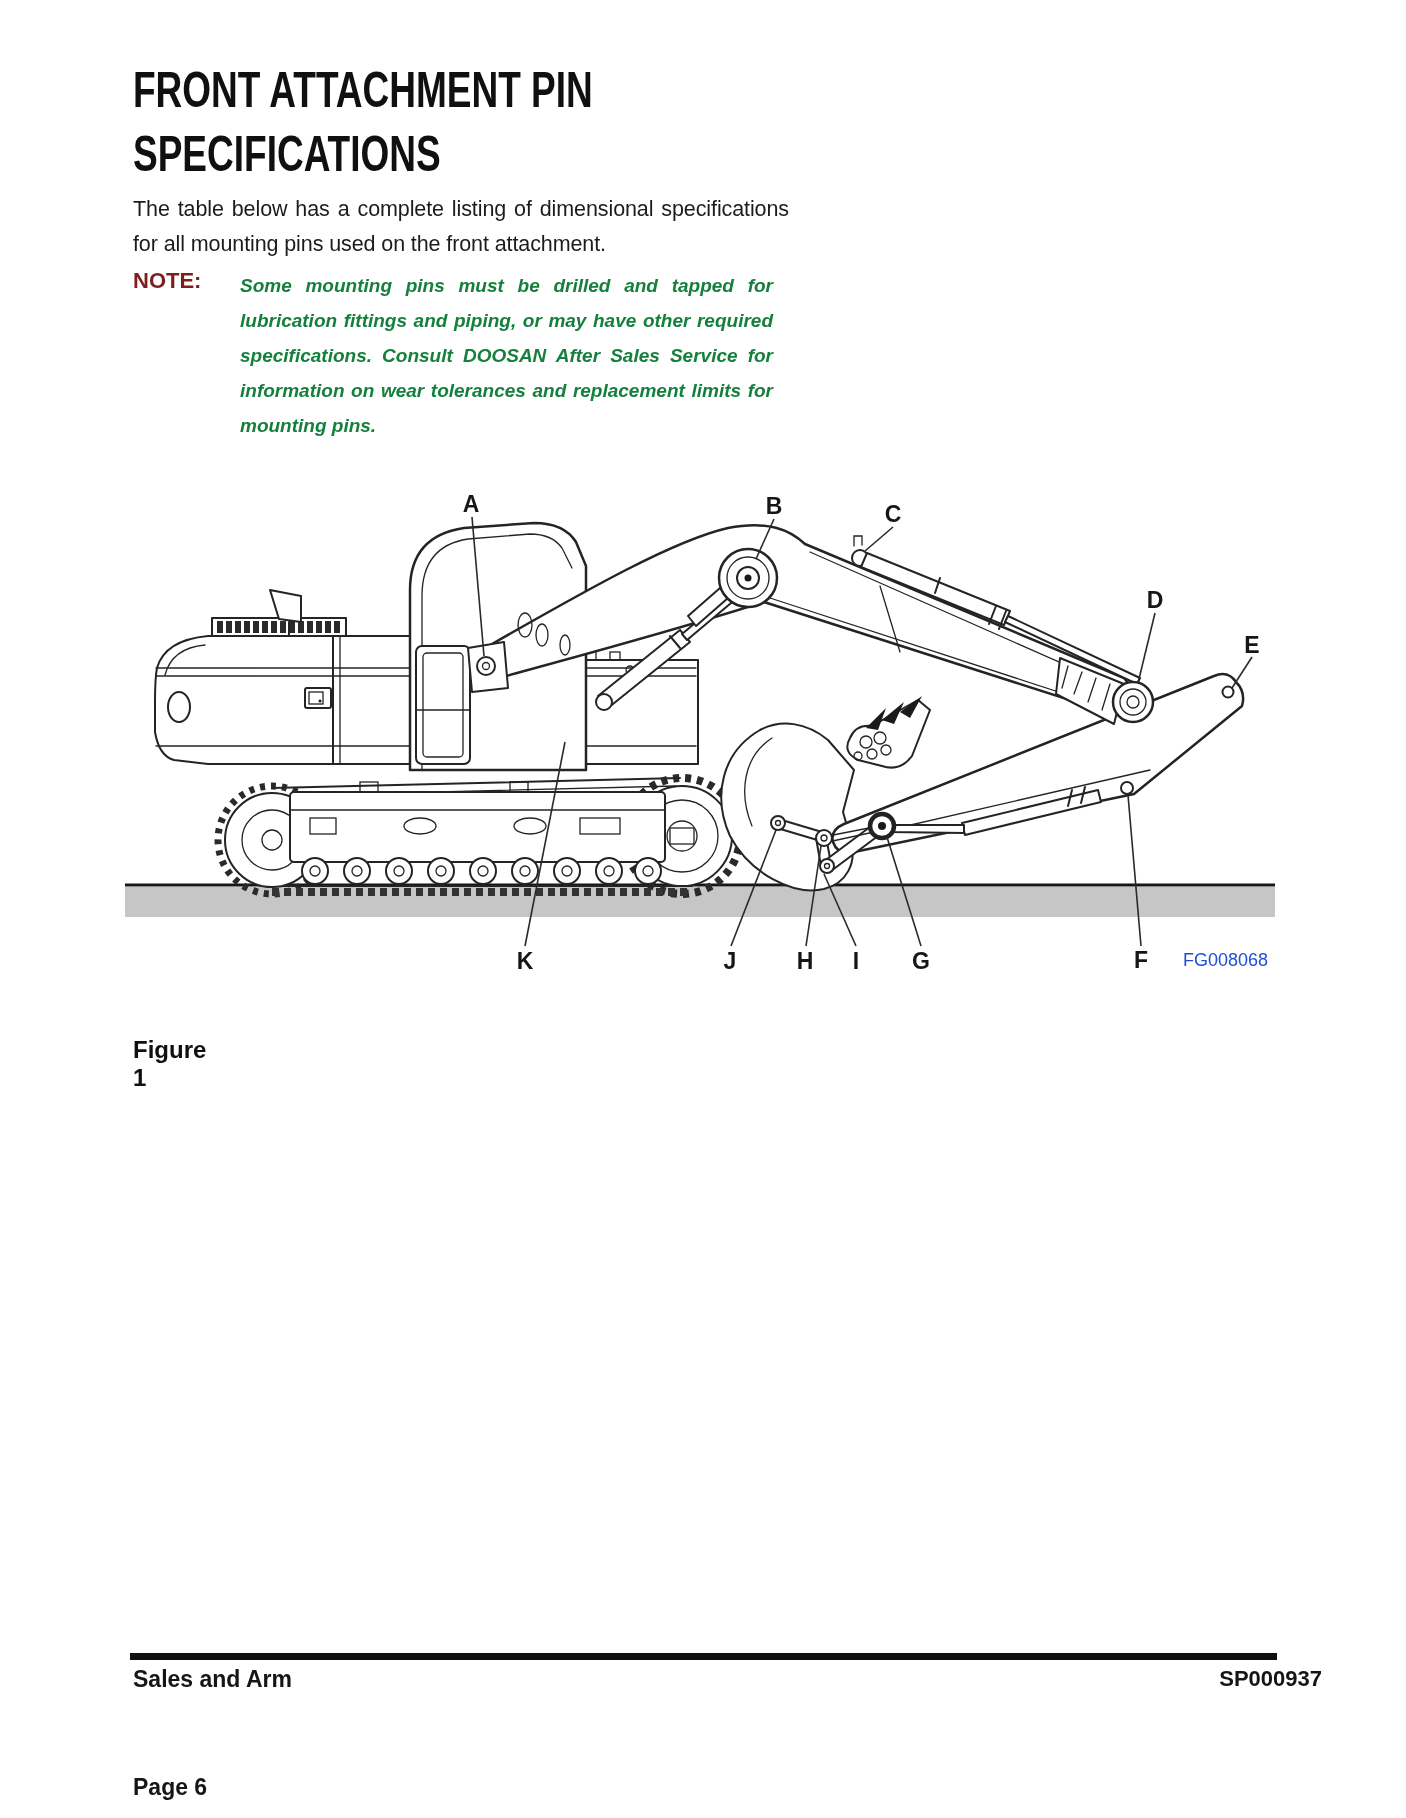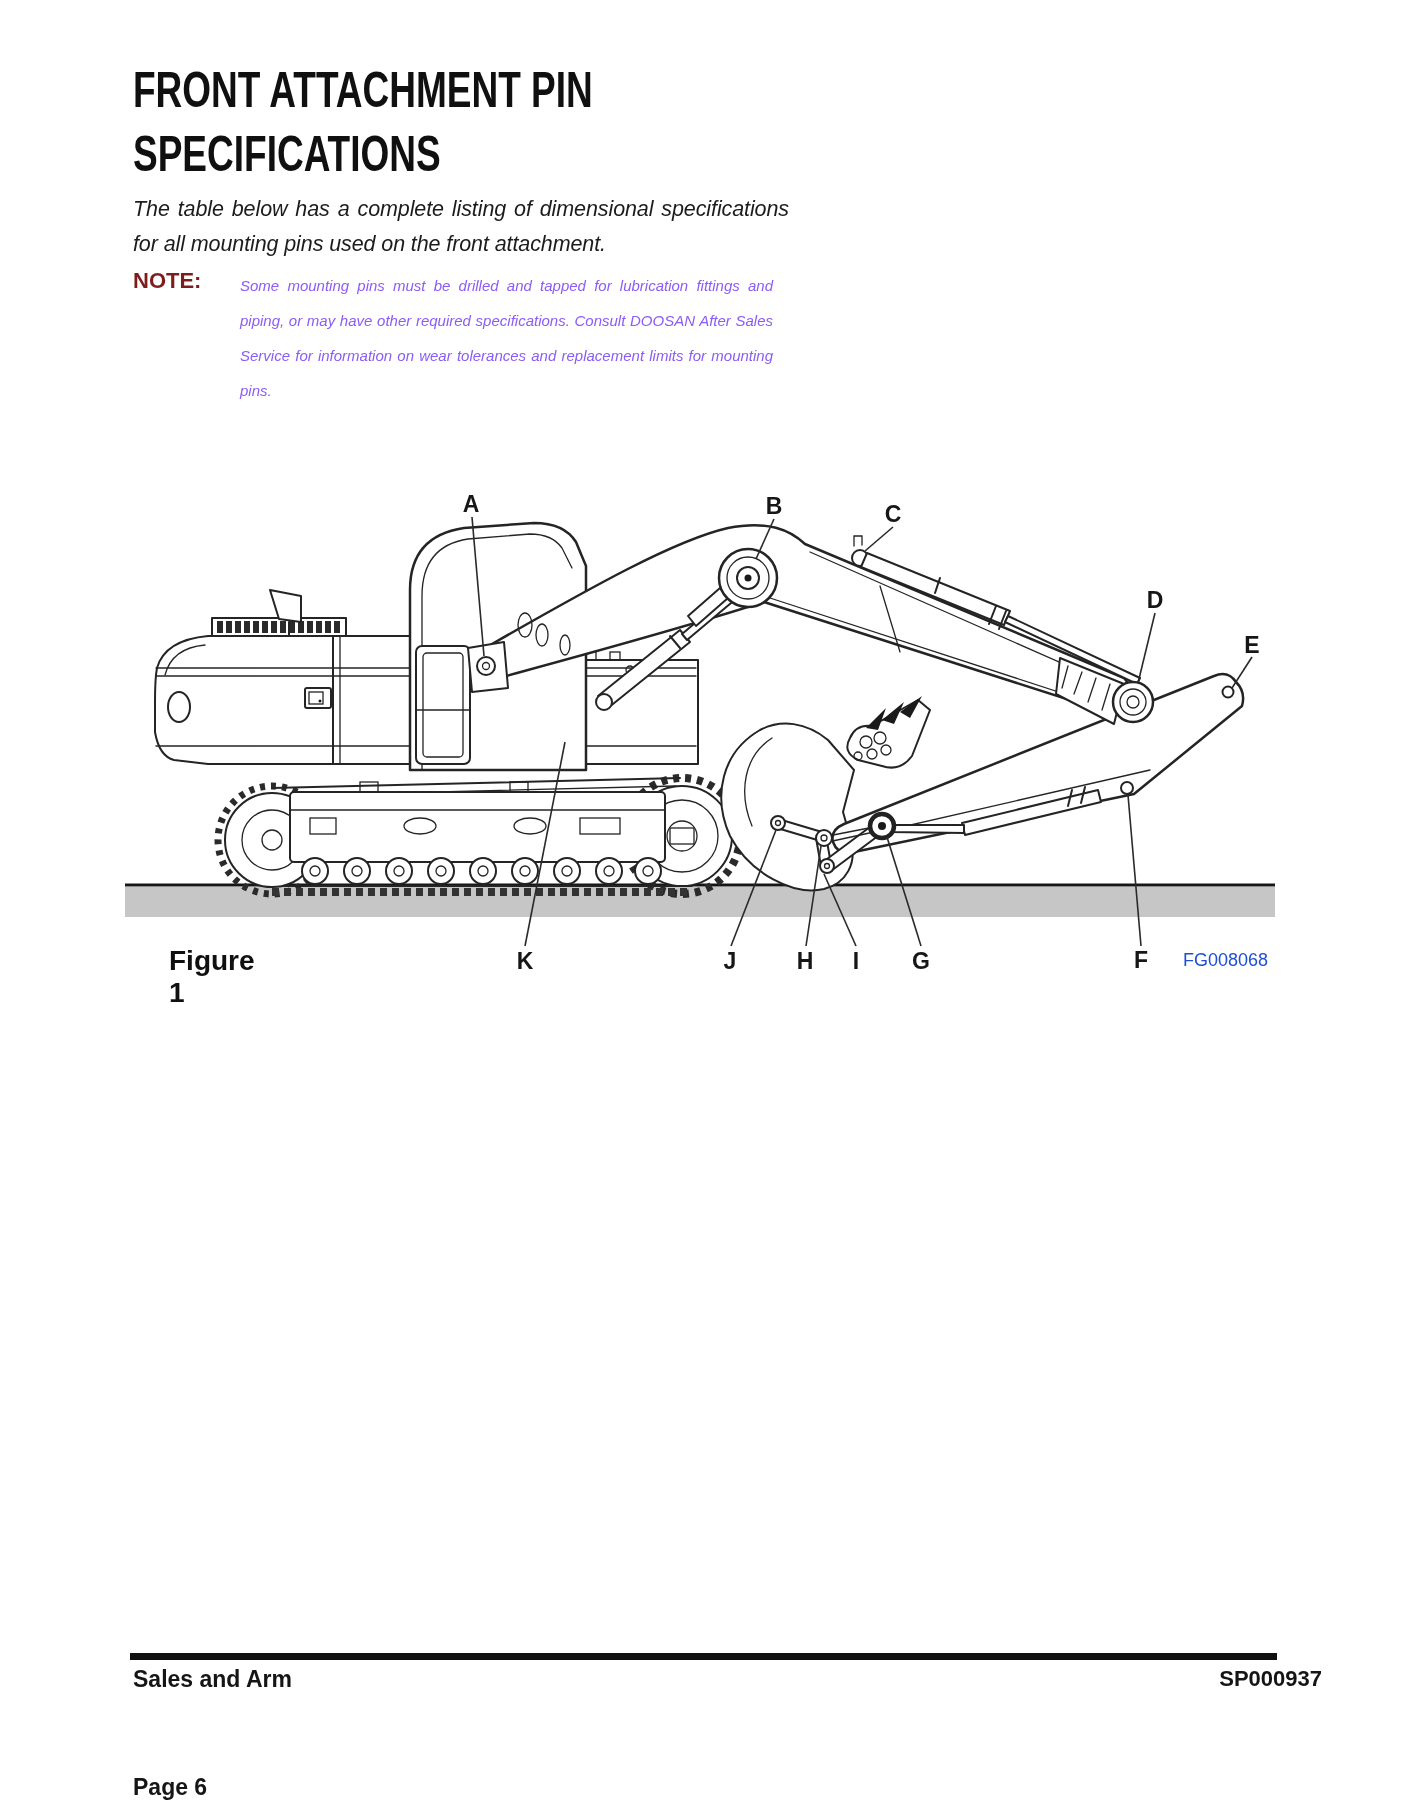--- a/index.html
+++ b/index.html
@@ -9,40 +9,39 @@
   }
   h1.title{
     position:absolute;left:133px;top:58px;width:700px;margin:0;
     font-size:50px;line-height:64px;font-weight:bold;color:#101010;
     transform:scaleX(0.74);transform-origin:left top;letter-spacing:0px;
   }
   .intro{
     position:absolute;left:133px;top:192px;width:656px;
     font-size:21.5px;line-height:35px;text-align:justify;color:#1c1c1c;
     letter-spacing:-0.1px;
-    font-style:italic;
   }
   .note-label{
     position:absolute;left:133px;top:268px;font-size:22px;font-weight:bold;color:#7f1d1d;
   }
   .note-text{
     position:absolute;left:240px;top:268px;width:533px;
-    font-size:15px;line-height:35px;font-style:italic;text-align:justify;color:#8b5cf6;
+    font-size:19px;line-height:35px;font-style:italic;text-align:justify;color:#15803d;font-weight:bold;
   }
   .figure-wrap{position:absolute;left:0;top:0;}
   svg.fig{position:absolute;left:110px;top:440px;}
   .co{
     position:absolute;transform:translate(-50%,-50%);
     font-size:23px;font-weight:bold;color:#161616;white-space:nowrap;
   }
   .figcode{
     position:absolute;font-size:18px;color:#1d4ed8;white-space:nowrap;
   }
   .figcaption{
-    position:absolute;left:133px;top:945px;font-size:28px;font-weight:bold;color:#101010;margin-left:36px;
+    position:absolute;left:133px;top:1036px;font-size:24px;font-weight:bold;color:#101010;
   }
   .footer-rule{position:absolute;left:130px;top:1653px;width:1147px;height:7px;background:#111;}
   .footer-left1{position:absolute;left:133px;top:1666px;font-size:23px;font-weight:bold;}
   .footer-left2{position:absolute;left:133px;top:1774px;font-size:23px;font-weight:bold;}
   .footer-right{position:absolute;left:1115px;top:1666px;width:207px;text-align:right;font-size:22px;font-weight:bold;}
   
   .w{fill:#ffffff;stroke:#242424;stroke-width:2;stroke-linejoin:round;}
   .w25{fill:#ffffff;stroke:#242424;stroke-width:2.5;stroke-linejoin:round;}
   .n{fill:none;stroke:#242424;stroke-width:1.3;stroke-linecap:round;}
   .n2{fill:none;stroke:#242424;stroke-width:2;stroke-linecap:round;}

